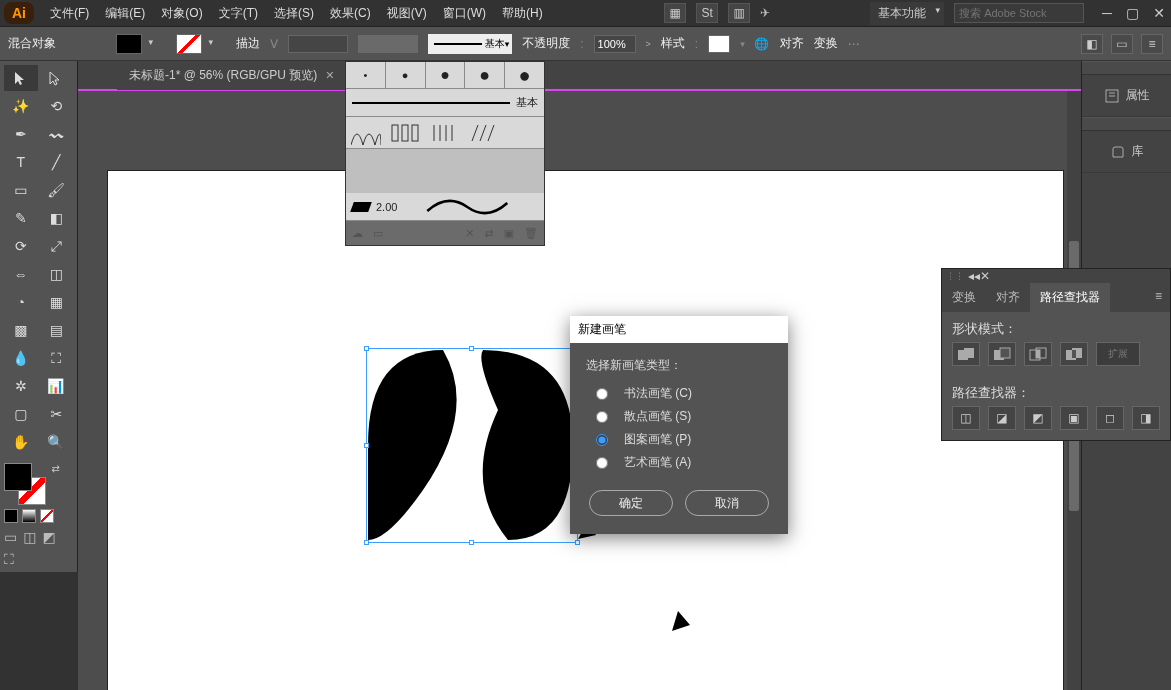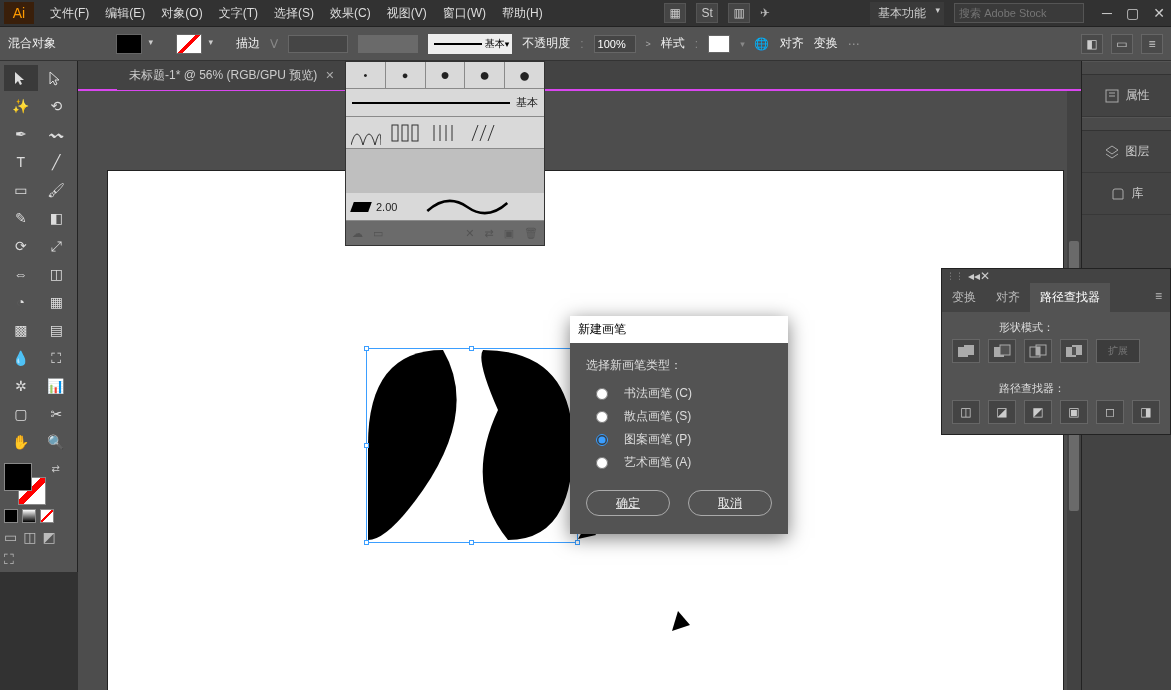--- a/index.html
+++ b/index.html
@@ -1,20 +1,20 @@
 <!DOCTYPE html>
 <html><head>
 <meta charset="utf-8">
 <style>
 * { margin: 0; padding: 0; box-sizing: border-box; font-family: "Microsoft YaHei", sans-serif; }
 body { background: #323232; width: 1171px; height: 690px; overflow: hidden; position: relative; color: #ccc; font-size: 12px; user-select: none; }
 
 
 .menubar { height: 27px; background: #323232; display: flex; align-items: center; padding-left: 4px; border-bottom: 1px solid #222; }
-.ai-logo { width: 30px; height: 22px; background: #3a1f0a; color: #ff9a00; display: flex; align-items: center; justify-content: center; font-weight: normal; font-size: 14px; margin-right: 8px; border-radius: 0; }
+.ai-logo { width: 30px; height: 22px; background: #3a1f0a; color: #ff9a00; display: flex; align-items: center; justify-content: center; font-weight: bold; font-size: 14px; margin-right: 8px; border-radius: 8px; }
 .menu-item { padding: 4px 8px; color: #ddd; cursor: default; }
 .menu-right { margin-left: auto; display: flex; align-items: center; gap: 10px; padding-right: 6px; }
 .menu-icon-btn { width: 22px; height: 20px; background: #454545; border: 1px solid #555; display: flex; align-items: center; justify-content: center; }
 .dropdown-btn { padding: 3px 18px 3px 8px; background: #3a3a3a; position: relative; }
 .dropdown-btn:after { content: "▾"; position: absolute; right: 4px; font-size: 9px; }
 .search-box { width: 130px; height: 20px; background: #3a3a3a; border: 1px solid #555; color: #777; padding: 2px 4px; font-size: 11px; }
 .win-controls { display: flex; gap: 14px; margin-left: 8px; color: #ccc; font-size: 14px;}
 .win-controls span { cursor: default; }
 
 
@@ -82,41 +82,41 @@
 .bp-footer span { opacity:0.6; }
 .bp-footer .right { margin-left:auto; display:flex; gap:10px;}
 
 
 .dialog { position:absolute; left:570px; top:316px; width:218px; background:#535353; color:#ddd; box-shadow:0 4px 18px rgba(0,0,0,.5);}
 .dialog .titlebar { background:#fff; color:#000; padding:5px 8px; font-size:12px;}
 .dialog .body { padding:14px 16px 18px;}
 .dialog .prompt { margin-bottom:8px; color:#ddd; font-size: 12px;}
 .dialog label { display:flex; align-items:center; gap:16px; padding:3px 0 3px 10px; font-size:12px;}
 .dialog input[type=radio]{ accent-color:#3b9eff; width:12px; height:12px;}
-.dialog .btnrow { display:flex; gap:12px; justify-content:space-between; margin-top:16px;text-decoration:underline;}
+.dialog .btnrow { display:flex; gap:12px; justify-content:center; margin-top:16px;}
 .dialog button { width:84px; height:26px; background:transparent; border:1px solid #aaa; border-radius:14px; color:#eee; font-size:12px;}
 
 
 .arrow { position:absolute; pointer-events:none;}
 
 
 .rightdock { position:absolute; right:0; top:61px; width:90px; background:#434343; border-left:1px solid #222; height: calc(100% - 61px);}
 .rightdock .pitem { height:42px; display:flex; align-items:center; justify-content:center; gap:6px; color:#ccc; font-size:12px; border-bottom:1px solid #383838;}
 .rightdock .pitem svg { width:16px; height:16px; }
 .rightdock .dockgrip { height:14px; background:#4a4a4a; border-top:1px solid #555; border-bottom:1px solid #333;}
 .scrollbar-v { position:absolute; right:90px; top:91px; bottom:0; width:14px; background:#424242;}
 .scrollbar-v .thumb { position:absolute; left:2px; right:2px; top:150px; height:270px; background:#6a6a6a; border-radius:2px;}
 
 
 .pfpanel { position:absolute; right:0; top:268px; width:230px; background:#535353; border:1px solid #222;}
 .pfpanel .pftabs { display:flex; background:#434343; }
 .pfpanel .pftabs div { padding:6px 10px; color:#bbb; font-size:12px;}
 .pfpanel .pftabs .active { background:#535353; color:#fff;}
 .pfpanel .pftabs .menuicon { margin-left:auto; padding:6px 8px; color:#bbb;}
-.pfpanel .sect { padding:8px 10px 4px; font-size:11px; color:#ddd;margin-left:47px;}
+.pfpanel .sect { padding:8px 10px 4px; font-size:13px; color:#ddd;}
 .pfpanel .iconrow { display:flex; gap:8px; padding:0 10px 10px;}
 .pfpanel .iconrow .pibtn { width:28px; height:24px; background:#444; border:1px solid #666; display:flex; align-items:center; justify-content:center;}
 .pfpanel .iconrow .expand { width:44px; background:#3c3c3c; color:#777; font-size:10px;}
 .pfpanel .pf-head { display:flex; align-items:center; background:#434343;}
 .pfpanel .grip { font-size:9px; color:#888; padding:0 4px;}
 </style>
 </head>
 <body>
 
 <div class="menubar">
@@ -369,27 +369,20 @@
     <svg viewBox="0 0 16 16">
         <rect x="2" y="2" width="12" height="12" fill="none" stroke="#aaa"></rect>
         <line x1="5" y1="5" x2="11" y2="5" stroke="#aaa"></line>
         <line x1="5" y1="8" x2="11" y2="8" stroke="#aaa"></line>
       </svg>
     <span>属性</span>
   </div>
   <div class="dockgrip"></div>
   <div class="pitem">
     <svg viewBox="0 0 16 16">
-        <path d="M8 2 L14 6 L8 10 L2 6 Z" fill="none" stroke="#aaa"></path>
-        <path d="M2 10 L8 14 L14 10" fill="none" stroke="#aaa"></path>
-      </svg>
-    <span>图层</span>
-  </div>
-  <div class="pitem">
-    <svg viewBox="0 0 16 16">
         <path d="M3 5 Q3 3 5 3 L11 3 Q13 3 13 5 L13 13 L3 13 Z" fill="none" stroke="#aaa"></path>
       </svg>
     <span>库</span>
   </div>
 </div>
 
 <div class="scrollbar-v">
     <div class="thumb"></div>
   </div>
 

